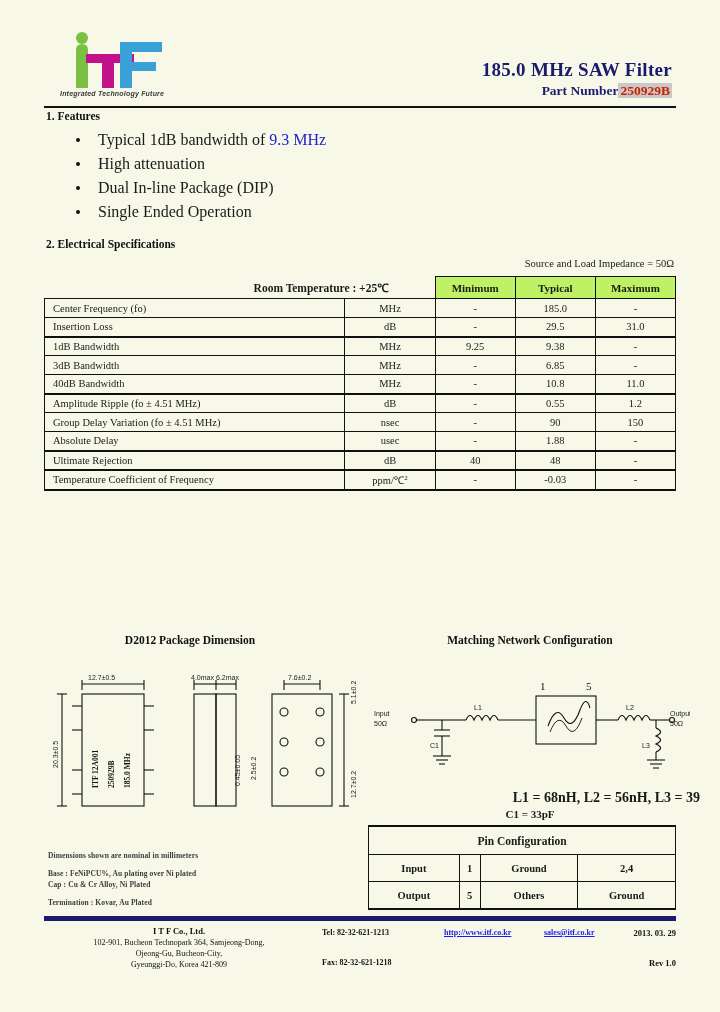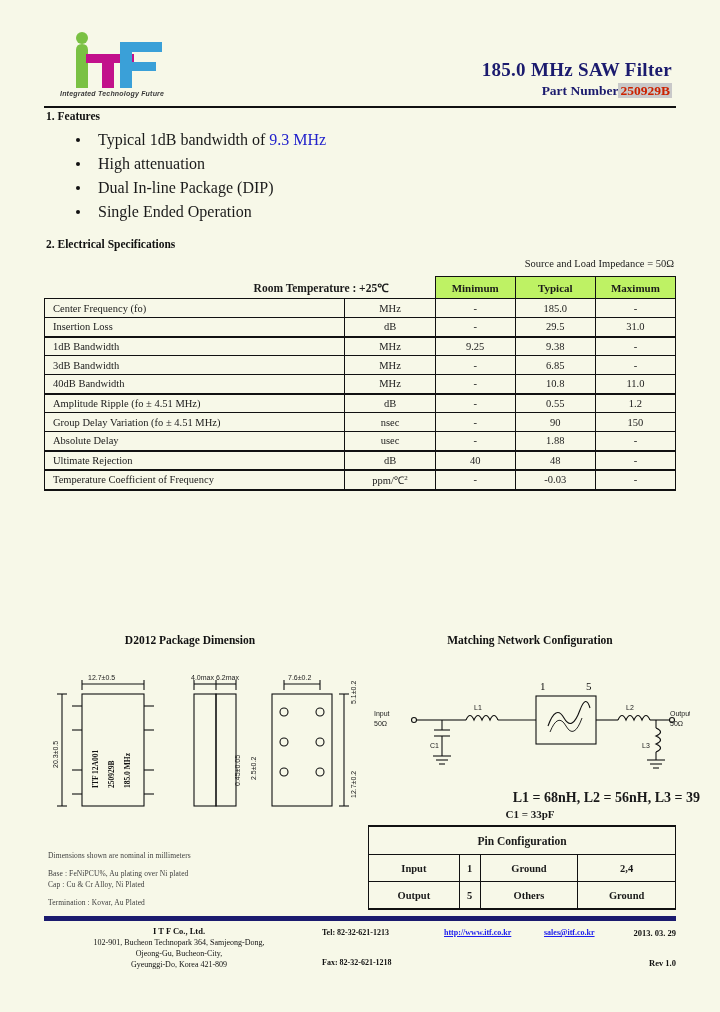--- a/index.html
+++ b/index.html
@@ -212,21 +212,21 @@
   }
   .notes {
     position: absolute;
     left: 48px;
     top: 850px;
     font-size: 7.5px;
     color: #3d3d3d;
     line-height: 11px;
     letter-spacing: .1px;
   }
-  .notes p { margin: 0 0 7px 0; }
+  .notes p { margin: 0 0 7px 0; font-weight: bold; }
 
   
   .mnc-area {
     position: absolute;
     left: 370px;
     top: 678px;
     width: 320px;
     height: 105px;
   }
   .mnc-caption {

